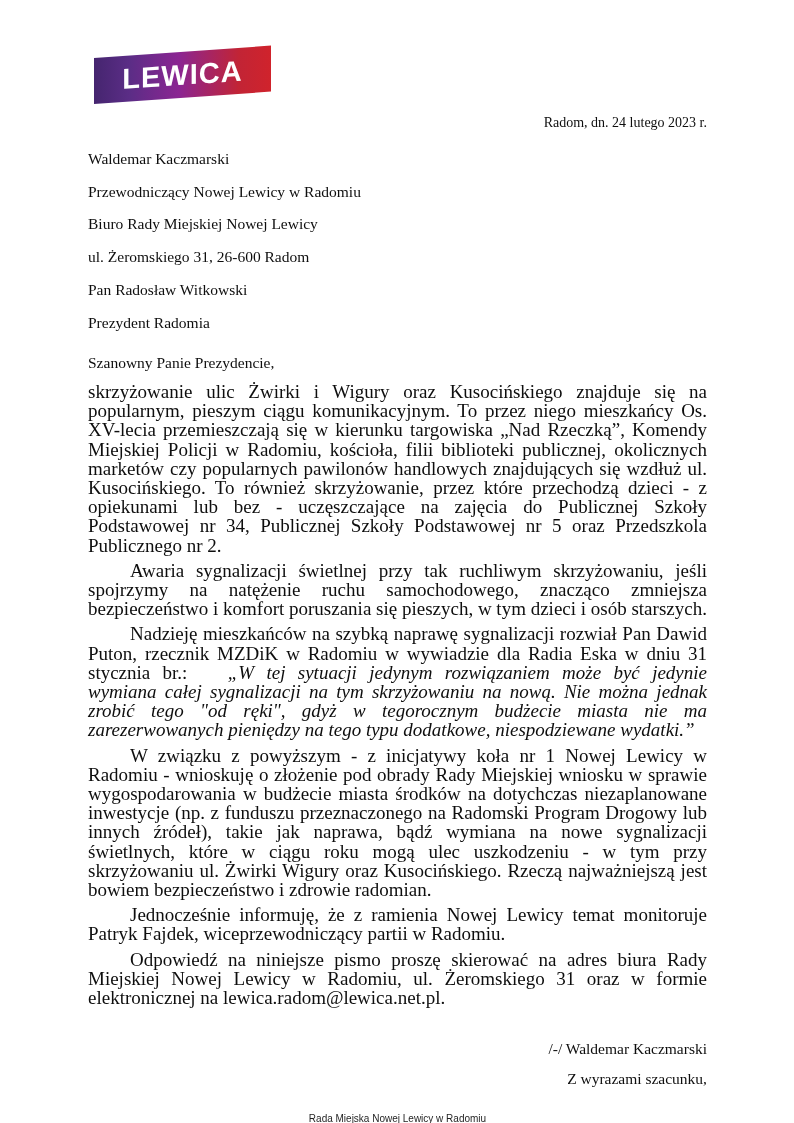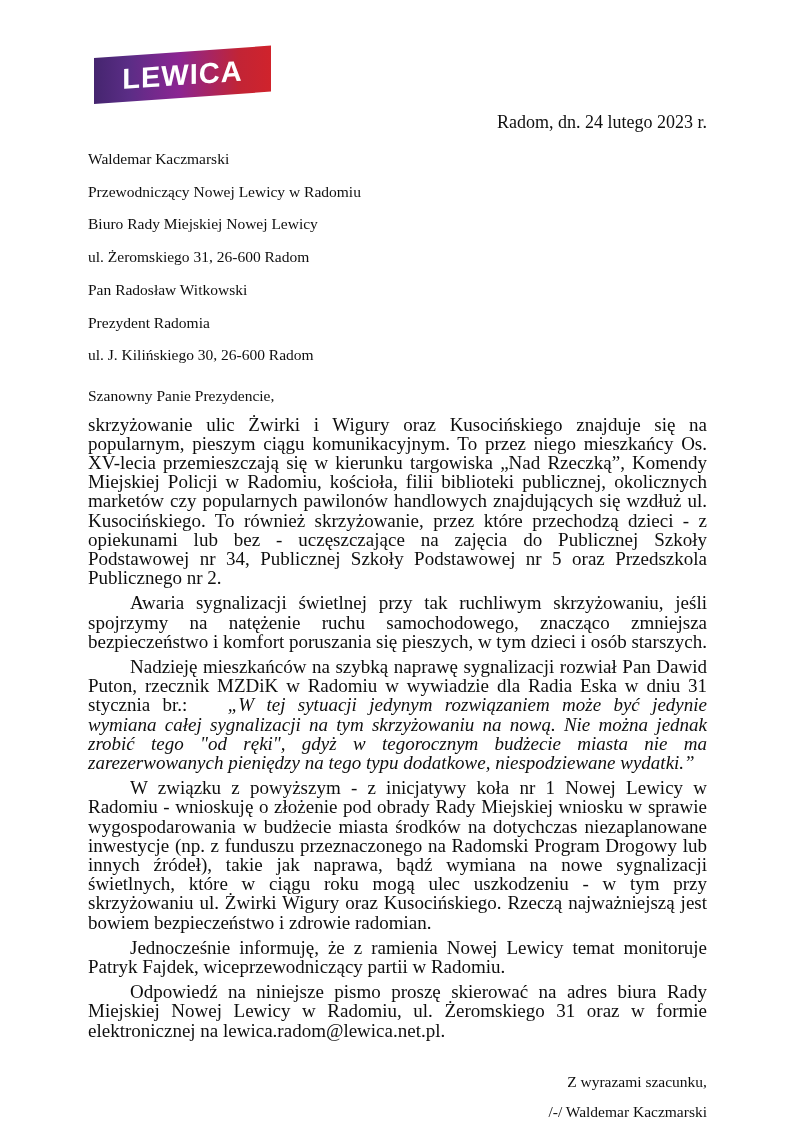--- a/index.html
+++ b/index.html
@@ -37,21 +37,21 @@
   
   .content {
     position: absolute;
     left: 88px;
     right: 87px;
     top: 0;
   }
   .date {
     margin: 112px 0 0 0;
     text-align: right;
-    font-size: 18px;
+    font-size: 14px;
     line-height: 21px;
   }
   .sender { margin-top: 16px; }
   .sender p,
   .recipient p {
     margin: 0 0 12px 0;
     font-size: 15.5px;
     line-height: 20.5px;
   }
   .recipient { margin-top: 13px; text-align: left; }
@@ -106,40 +106,39 @@
     <div class="sender">
       <p>Waldemar Kaczmarski</p>
       <p>Przewodniczący Nowej Lewicy w Radomiu</p>
       <p>Biuro Rady Miejskiej Nowej Lewicy</p>
       <p>ul. Żeromskiego 31, 26-600 Radom</p>
     </div>
 
     <div class="recipient">
       <p>Pan Radosław Witkowski</p>
       <p>Prezydent Radomia</p>
-      <p>ul. J. Kilińskiego 30, 26-600 Radom</p>
     </div>
 
     <p class="salutation">Szanowny Panie Prezydencie,</p>
 
     <p class="para no-indent">skrzyżowanie ulic Żwirki i Wigury oraz Kusocińskiego znajduje się na popularnym, pieszym ciągu komunikacyjnym. To przez niego mieszkańcy Os. XV-lecia przemieszczają się w kierunku targowiska „Nad Rzeczką”, Komendy Miejskiej Policji w Radomiu, kościoła, filii biblioteki publicznej, okolicznych marketów czy popularnych pawilonów handlowych znajdujących się wzdłuż ul. Kusocińskiego. To również skrzyżowanie, przez które przechodzą dzieci - z opiekunami lub bez - uczęszczające na zajęcia do Publicznej Szkoły Podstawowej nr 34, Publicznej Szkoły Podstawowej nr 5 oraz Przedszkola Publicznego nr 2.</p>
 
     <p class="para">Awaria sygnalizacji świetlnej przy tak ruchliwym skrzyżowaniu, jeśli spojrzymy na natężenie ruchu samochodowego, znacząco zmniejsza bezpieczeństwo i komfort poruszania się pieszych, w tym dzieci i osób starszych.</p>
 
     <p class="para"><span>Nadzieję mieszkańców na szybką naprawę sygnalizacji rozwiał Pan Dawid Puton, rzecznik MZDiK w Radomiu w wywiadzie dla Radia Eska w dniu 31 stycznia br.: </span><span class="quote-italic">„W tej sytuacji jedynym rozwiązaniem może być jedynie wymiana całej sygnalizacji na tym skrzyżowaniu na nową. Nie można jednak zrobić tego "od ręki", gdyż w tegorocznym budżecie miasta nie ma zarezerwowanych pieniędzy na tego typu dodatkowe, niespodziewane wydatki.”</span></p>
 
     <p class="para">W związku z powyższym - z inicjatywy koła nr 1 Nowej Lewicy w Radomiu - wnioskuję o złożenie pod obrady Rady Miejskiej wniosku w sprawie wygospodarowania w budżecie miasta środków na dotychczas niezaplanowane inwestycje (np. z funduszu przeznaczonego na Radomski Program Drogowy lub innych źródeł), takie jak naprawa, bądź wymiana na nowe sygnalizacji świetlnych, które w ciągu roku mogą ulec uszkodzeniu - w tym przy skrzyżowaniu ul. Żwirki Wigury oraz Kusocińskiego. Rzeczą najważniejszą jest bowiem bezpieczeństwo i zdrowie radomian.</p>
 
     <p class="para">Jednocześnie informuję, że z ramienia Nowej Lewicy temat monitoruje Patryk Fajdek, wiceprzewodniczący partii w Radomiu.</p>
 
     <p class="para">Odpowiedź na niniejsze pismo proszę skierować na adres biura Rady Miejskiej Nowej Lewicy w Radomiu, ul. Żeromskiego 31 oraz w formie elektronicznej na lewica.radom@lewica.net.pl.</p>
 
     <div class="closing">
+      <p>/-/ Waldemar Kaczmarski</p>
       <p>Z wyrazami szacunku,</p>
-      <p>/-/ Waldemar Kaczmarski</p>
     </div>
 
     <div class="footer">
       <p>Rada Miejska Nowej Lewicy w Radomiu</p>
       <p>ul. Żeromskiego 31</p>
       <p>26-600 Radom</p>
     </div>
 
   </div>
 </div>

